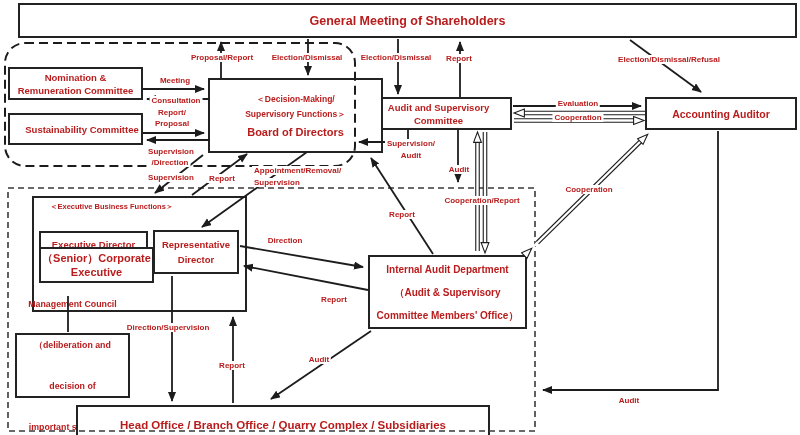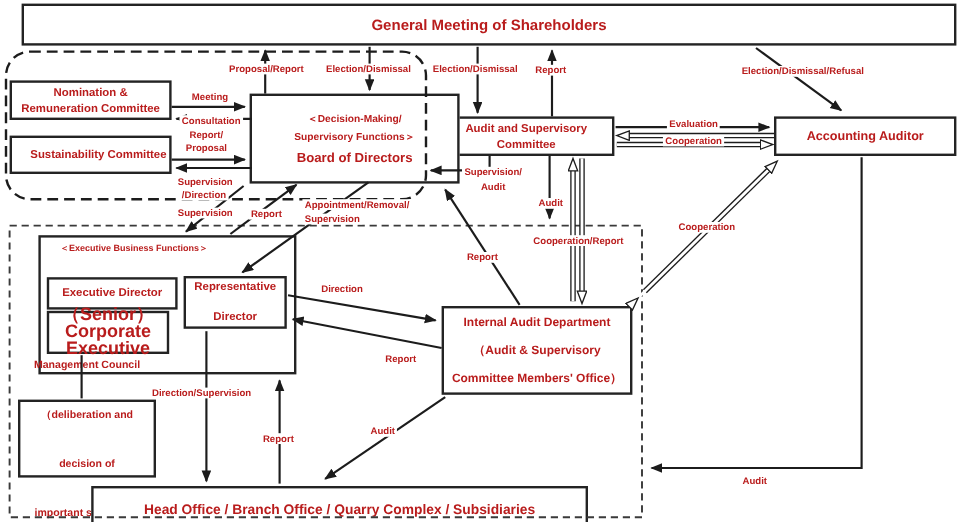--- a/index.html
+++ b/index.html
@@ -46,26 +46,26 @@
     <span>Accounting Auditor</span>
   </div>
 
   <div class="box" style="left:32px;top:196px;width:215px;height:116px;"></div>
   <div class="tag" style="left:50px;top:202px;">＜Executive Business Functions＞</div>
 
   <div class="box" style="left:39px;top:231px;width:109px;height:27px;font-size:9.5px;">
     <span>Executive Director</span>
   </div>
 
-  <div class="box" style="left:39px;top:259px;width:102px;height:36px;font-size:15px;line-height:14px;">
+  <div class="box" style="left:39px;top:247px;width:115px;height:36px;font-size:11px;line-height:14px;">
     <span>（Senior）Corporate</span>
     <span>Executive</span>
   </div>
 
-  <div class="box" style="left:153px;top:230px;width:86px;height:44px;font-size:9.5px;line-height:15px;justify-content:space-between;">
+  <div class="box" style="left:153px;top:230px;width:86px;height:44px;font-size:9.5px;line-height:15px;">
     <span>Representative</span>
     <span>Director</span>
   </div>
 
   <div class="box" style="left:15px;top:333px;width:115px;height:65px;font-size:8.8px;line-height:14px;gap:27px;">
     <span>Management Council</span>
     <span>（deliberation and</span>
     <span>decision of</span>
     <span>important subjects）</span>
   </div>

